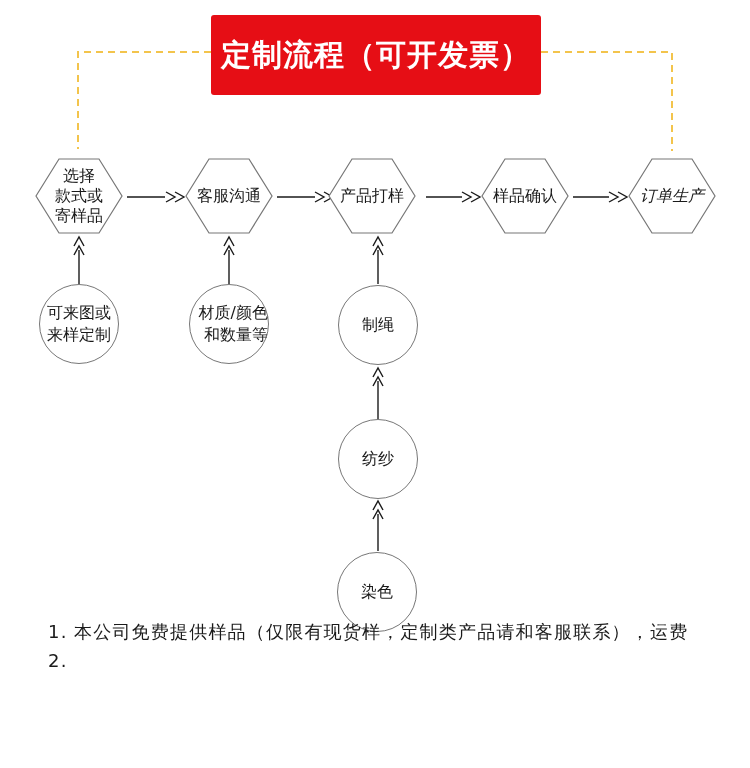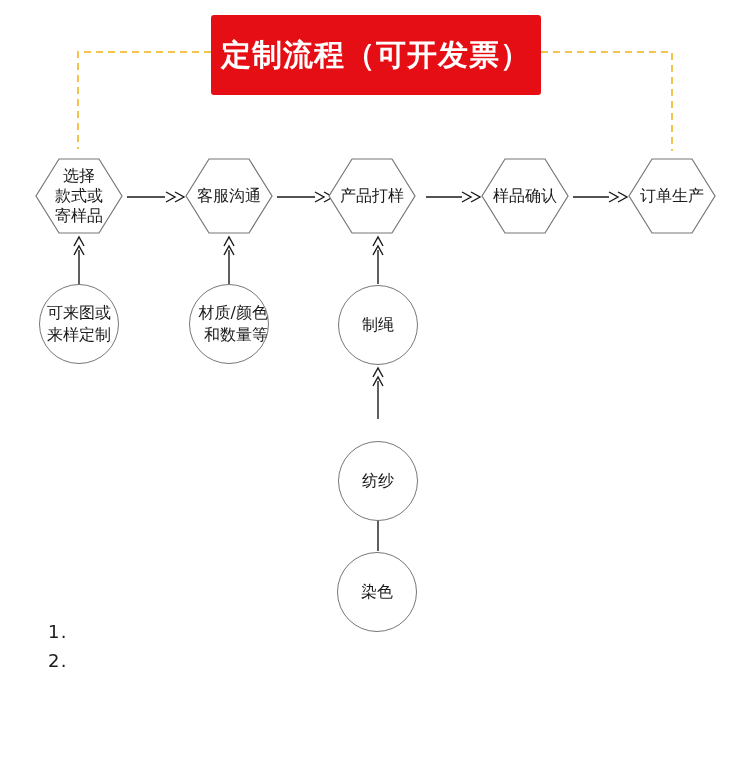--- a/index.html
+++ b/index.html
@@ -33,32 +33,32 @@
   .hex-outline{stroke:var(--outline-gray);stroke-width:1.2;fill:#ffffff;}
   .hex .label{
     position:absolute;inset:0;display:flex;flex-direction:column;
     align-items:center;justify-content:center;
     font-size:16px;line-height:20px;font-weight:500;text-align:center;
   }
   .hex1{left:35px;top:158px;}
   .hex2{left:185px;top:158px;}
   .hex3{left:328px;top:158px;}
   .hex4{left:481px;top:158px;}
-  .hex5{left:628px;top:158px;}
+  .hex5{left:628px;top:158px;font-style:italic;}
 
   .circle{
     position:absolute;width:80px;height:80px;border-radius:50%;
     border:1px solid var(--outline-gray);background:#ffffff;z-index:2;
     display:flex;flex-direction:column;align-items:center;justify-content:center;
     font-size:16px;line-height:22px;font-weight:500;text-align:center;
   }
   .circ1{left:39px;top:284px;align-items:center;}
   .circ2{left:189px;top:284px;align-items:flex-end;}
   .circ3{left:338px;top:285px;}
-  .circ4{left:338px;top:441px;}
+  .circ4{left:338px;top:419px;}
   .circ5{left:337px;top:552px;}
 
   .notes{position:absolute;left:48px;top:618px;width:676px;z-index:2;}
   .notes-heading{color:var(--note-red);font-size:19px;font-weight:600;letter-spacing:2px;margin-bottom:10px;}
   .note-item{display:flex;font-size:18px;line-height:28.5px;letter-spacing:1.2px;color:var(--text-black);}
   .note-num{flex:0 0 26px;}
   .note-lines{flex:1;}
 </style>
 </head>
 <body>
@@ -178,21 +178,21 @@
   <span>纺纱</span>
 </div>
 <div class="circle circ5">
   <span>染色</span>
 </div>
 
 <div class="notes">
   <div class="note-item">
     <span class="note-num">1.</span>
     <span class="note-lines">
-      <br>
+      <span>本公司免费提供样品（仅限有现货样，定制类产品请和客服联系），运费</span><br>
     </span>
   </div>
   <div class="note-item">
     <span class="note-num">2.</span>
     <span class="note-lines">
       <br>
     </span>
   </div>
 </div>
 

